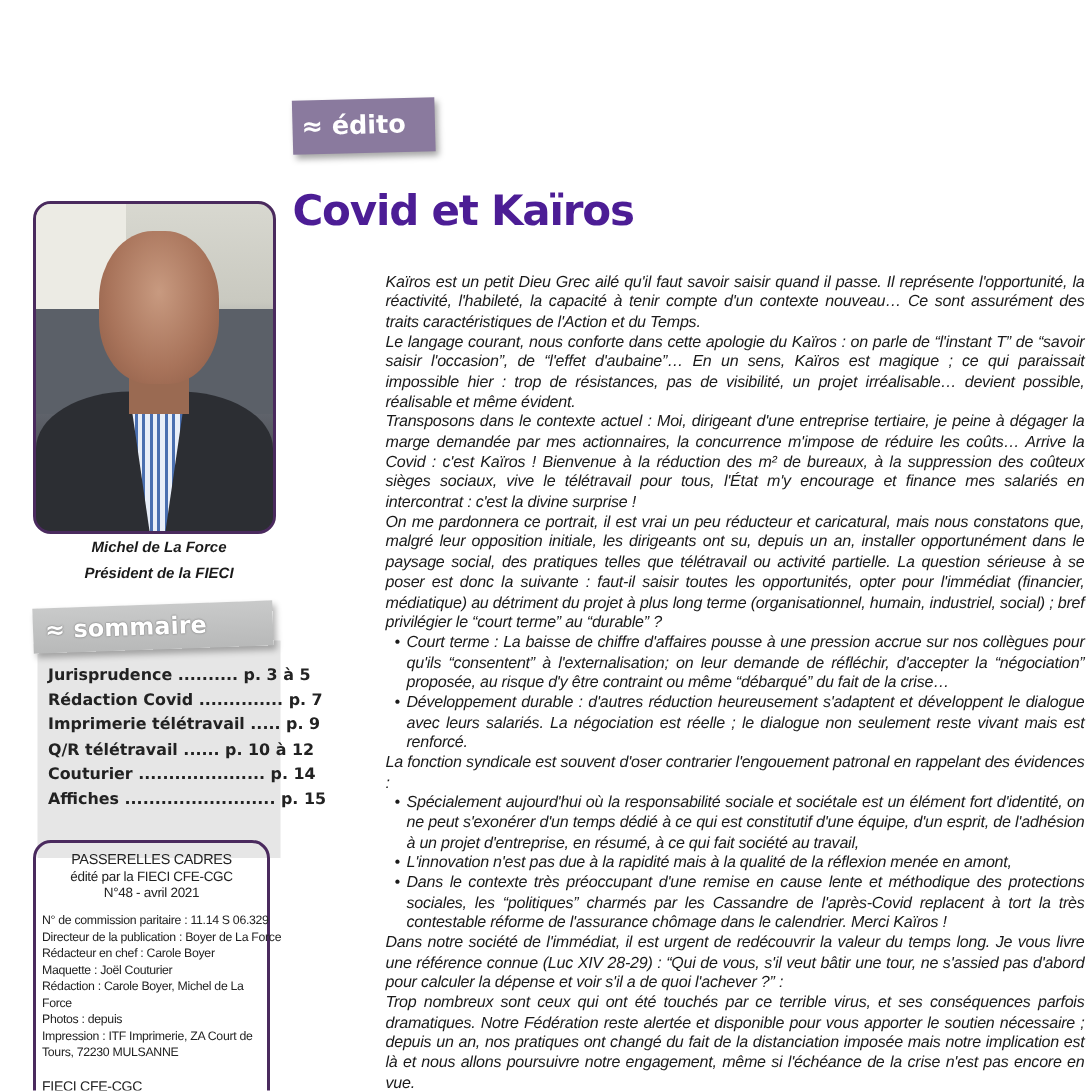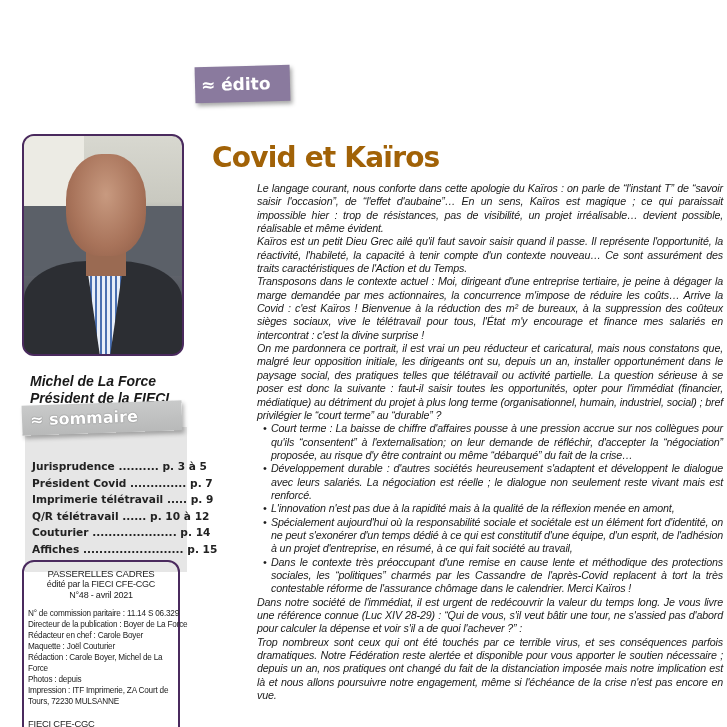--- a/index.html
+++ b/index.html
@@ -18,21 +18,21 @@
     box-shadow: 2px 3px 4px rgba(0,0,0,0.35);
     color: #fff;
     font-family: "DejaVu Sans", sans-serif;
     font-weight: bold; font-size: 17px;
     line-height: 36px; padding-left: 6px; box-sizing: border-box;
   }
   .title {
     position: absolute; left: 195px; top: 124px;
     font-family: "DejaVu Sans", sans-serif;
     font-weight: bold; font-size: 28px; letter-spacing: -0.8px;
-    color: #a16207; margin: 17px;
+    color: #4c1d95; margin: 0;
   }
   .photo {
     position: absolute; left: 22px; top: 134px;
     width: 158px; height: 218px;
     border: 2px solid #4a2a5e; border-radius: 12px;
     overflow: hidden;
     background: linear-gradient(180deg, #d8d8d0 0%, #c9c9c0 30%, #6b6f78 55%, #2f3135 100%);
   }
   .photo .bg-window { position:absolute; left:0; top:0; width:60px; height:100px; background:#ecebe4; }
   .photo .chair { position:absolute; left:0; top:70px; width:158px; height:70px; background:#5b6068; }
@@ -40,38 +40,38 @@
     position:absolute; left:42px; top:18px; width:80px; height:102px;
     background: radial-gradient(ellipse at 50% 40%, #c89a80 0%, #a8735a 60%, #8a5a45 100%);
     border-radius: 45% 45% 42% 42%;
   }
   .photo .neck { position:absolute; left:62px; top:110px; width:40px; height:30px; background:#9a6a52; }
   .photo .suit { position:absolute; left:0; top:125px; width:158px; height:95px; background:#2c2e33; border-radius: 40% 40% 0 0; }
   .photo .shirt { position:absolute; left:58px; top:128px; width:46px; height:95px;
     background: repeating-linear-gradient(90deg, #e8eef8 0 3px, #4a6fb0 3px 5px); clip-path: polygon(10% 0, 90% 0, 60% 100%, 40% 100%); }
   .caption {
     position: absolute; left: 30px; top: 357px; width: 152px;
-    text-align: left; font-style: italic; font-weight: bold;
-    font-size: 14px; line-height: 17px; color: #1a1a1a; margin-top: 16px;
+    text-align: center; font-style: italic; font-weight: bold;
+    font-size: 10px; line-height: 17px; color: #1a1a1a;
   }
   .sommaire-box {
     position: absolute; left: 25px; top: 427px; width: 162px; height: 145px;
     background: #e6e6e6;
   }
   .sommaire-tag {
     position: absolute; left: 22px; top: 403px; width: 160px; height: 30px;
     background: linear-gradient(180deg,#c9caca,#b8b9b9);
     transform: rotate(-2deg);
     box-shadow: 2px 3px 4px rgba(0,0,0,0.3);
     color: #fff; font-weight: bold; font-family: "DejaVu Sans", sans-serif;
     font-size: 16px; line-height: 30px; padding-left: 8px; box-sizing: border-box;
     text-shadow: 0 0 1px #777, 0 0 1px #777;
   }
   .sommaire-list {
-    position: absolute; left: 32px; top: 458px; width: 148px;
+    position: absolute; left: 32px; top: 442px; width: 148px;
     margin: 0; padding: 0; list-style: none;
     font-family: "DejaVu Sans", sans-serif; font-weight: bold;
     font-size: 10.6px; line-height: 16.5px; color: #222;
   }
   .sommaire-list li { white-space: nowrap; }
   .credits {
     position: absolute; left: 22px; top: 560px; width: 158px; height: 190px;
     border: 2px solid #4a2a5e; border-radius: 12px;
     font-size: 8.2px; line-height: 11px; color: #222;
     padding: 6px 4px 0 4px; box-sizing: border-box;
@@ -108,21 +108,21 @@
 
 <div class="caption">
   <div>Michel de La Force</div>
   <div>Président de la FIECI</div>
 </div>
 
 <div class="sommaire-box"></div>
 <div class="sommaire-tag">≈ sommaire</div>
 <ul class="sommaire-list">
   <li><span>Jurisprudence</span><span> .......... </span><span>p. 3 à 5</span></li>
-  <li><span>Président Covid</span><span> .............. </span><span>p. 7</span></li>
+  <li><span>Rédaction Covid</span><span> .............. </span><span>p. 7</span></li>
   <li><span>Imprimerie télétravail</span><span> ..... </span><span>p. 9</span></li>
   <li><span>Q/R télétravail</span><span> ...... </span><span>p. 10 à 12</span></li>
   <li><span>Couturier</span><span> ..................... </span><span>p. 14</span></li>
   <li><span>Affiches</span><span> ......................... </span><span>p. 15</span></li>
 </ul>
 
 <div class="credits">
   <div class="head">
     <div>PASSERELLES CADRES</div>
     <div>édité par la FIECI CFE-CGC</div>
@@ -138,28 +138,29 @@
     <div>Photos : depuis</div>
     <div>Impression : ITF Imprimerie, ZA Court de</div>
     <div>Tours, 72230 MULSANNE</div>
     <div class="gap"></div>
     <div style="font-size:9.4px;">FIECI CFE-CGC</div>
 
   </div>
 </div>
 
 <div class="article">
+  <p>Kaïros est un petit Dieu Grec ailé qu'il faut savoir saisir quand il passe. Il représente l'opportunité, la réactivité, l'habileté, la capacité à tenir compte d'un contexte nouveau… Ce sont assurément des traits caractéristiques de l'Action et du Temps.</p>
   <p>Le langage courant, nous conforte dans cette apologie du Kaïros : on parle de “l'instant T” de “savoir saisir l'occasion”, de “l'effet d'aubaine”… En un sens, Kaïros est magique ; ce qui paraissait impossible hier : trop de résistances, pas de visibilité, un projet irréalisable… devient possible, réalisable et même évident.</p>
-  <p>Kaïros est un petit Dieu Grec ailé qu'il faut savoir saisir quand il passe. Il représente l'opportunité, la réactivité, l'habileté, la capacité à tenir compte d'un contexte nouveau… Ce sont assurément des traits caractéristiques de l'Action et du Temps.</p>
   <p>Transposons dans le contexte actuel : Moi, dirigeant d'une entreprise tertiaire, je peine à dégager la marge demandée par mes actionnaires, la concurrence m'impose de réduire les coûts… Arrive la Covid : c'est Kaïros ! Bienvenue à la réduction des m² de bureaux, à la suppression des coûteux sièges sociaux, vive le télétravail pour tous, l'État m'y encourage et finance mes salariés en intercontrat : c'est la divine surprise !</p>
   <p>On me pardonnera ce portrait, il est vrai un peu réducteur et caricatural, mais nous constatons que, malgré leur opposition initiale, les dirigeants ont su, depuis un an, installer opportunément dans le paysage social, des pratiques telles que télétravail ou activité partielle. La question sérieuse à se poser est donc la suivante : faut-il saisir toutes les opportunités, opter pour l'immédiat (financier, médiatique) au détriment du projet à plus long terme (organisationnel, humain, industriel, social) ; bref privilégier le “court terme” au “durable” ?</p>
   <ul>
     <li>Court terme : La baisse de chiffre d'affaires pousse à une pression accrue sur nos collègues pour qu'ils “consentent” à l'externalisation; on leur demande de réfléchir, d'accepter la “négociation” proposée, au risque d'y être contraint ou même “débarqué” du fait de la crise…</li>
-    <li>Développement durable : d'autres sociétés heureusement s'adaptent et développent le dialogue avec leurs salariés. La négociation est réelle ; le dialogue non seulement reste vivant mais est renforcé.</li>
+    <li>Développement durable : d'autres réduction heureusement s'adaptent et développent le dialogue avec leurs salariés. La négociation est réelle ; le dialogue non seulement reste vivant mais est renforcé.</li>
   </ul>
+  <p>La fonction syndicale est souvent d'oser contrarier l'engouement patronal en rappelant des évidences :</p>
   <ul>
+    <li>Spécialement aujourd'hui où la responsabilité sociale et sociétale est un élément fort d'identité, on ne peut s'exonérer d'un temps dédié à ce qui est constitutif d'une équipe, d'un esprit, de l'adhésion à un projet d'entreprise, en résumé, à ce qui fait société au travail,</li>
     <li>L'innovation n'est pas due à la rapidité mais à la qualité de la réflexion menée en amont,</li>
-    <li>Spécialement aujourd'hui où la responsabilité sociale et sociétale est un élément fort d'identité, on ne peut s'exonérer d'un temps dédié à ce qui est constitutif d'une équipe, d'un esprit, de l'adhésion à un projet d'entreprise, en résumé, à ce qui fait société au travail,</li>
     <li>Dans le contexte très préoccupant d'une remise en cause lente et méthodique des protections sociales, les “politiques” charmés par les Cassandre de l'après-Covid replacent à tort la très contestable réforme de l'assurance chômage dans le calendrier. Merci Kaïros !</li>
   </ul>
   <p>Dans notre société de l'immédiat, il est urgent de redécouvrir la valeur du temps long. Je vous livre une référence connue (Luc XIV 28-29) : “Qui de vous, s'il veut bâtir une tour, ne s'assied pas d'abord pour calculer la dépense et voir s'il a de quoi l'achever ?” :</p>
   <p>Trop nombreux sont ceux qui ont été touchés par ce terrible virus, et ses conséquences parfois dramatiques. Notre Fédération reste alertée et disponible pour vous apporter le soutien nécessaire ; depuis un an, nos pratiques ont changé du fait de la distanciation imposée mais notre implication est là et nous allons poursuivre notre engagement, même si l'échéance de la crise n'est pas encore en vue.</p>
 </div>
 
 </body></html>

